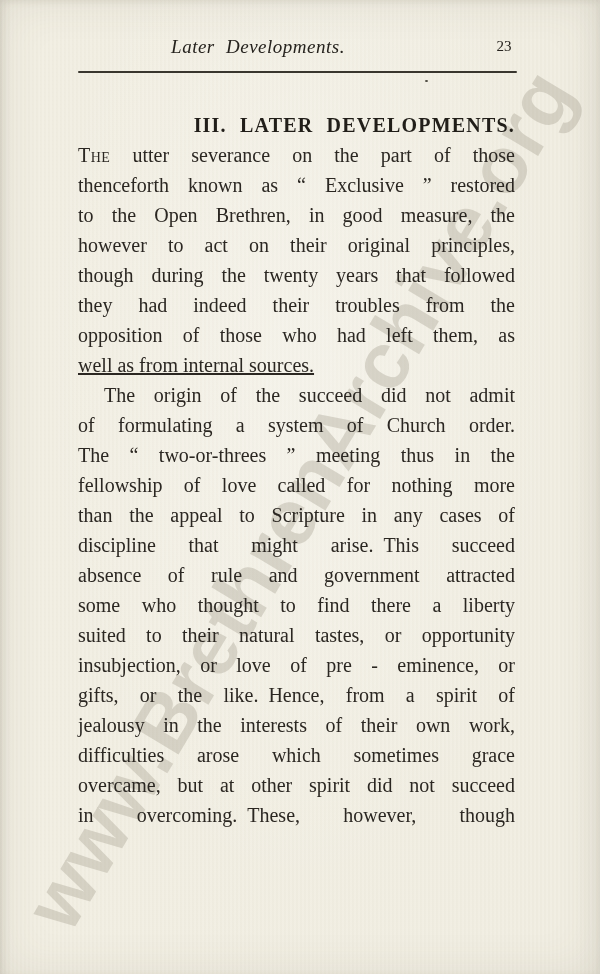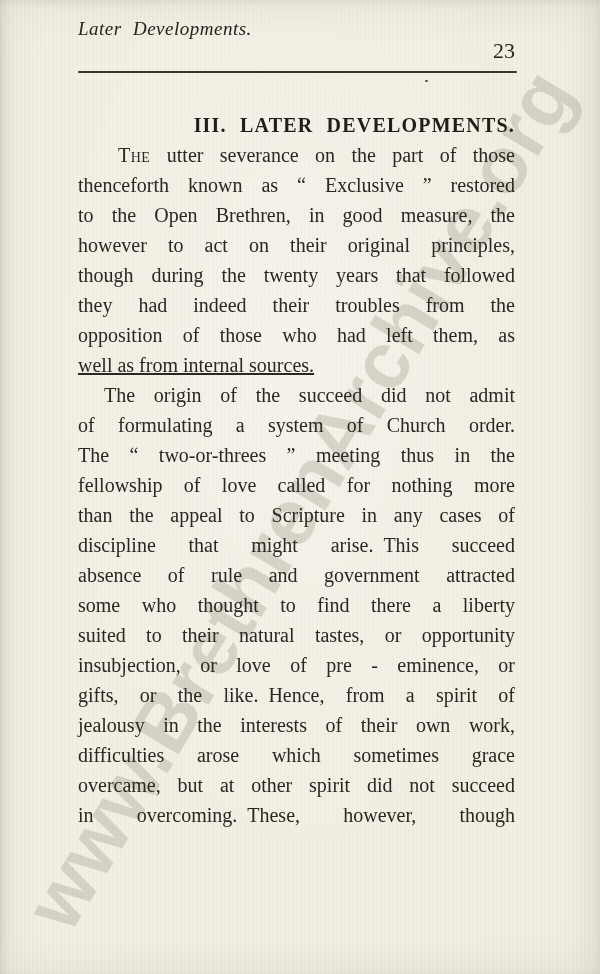--- a/index.html
+++ b/index.html
@@ -34,36 +34,37 @@
     font-size: 80px;
     letter-spacing: 0px;
     color: rgba(148, 142, 125, 0.30);
     pointer-events: none;
     user-select: none;
   }
 
   
   .running-head {
     position: absolute;
-    top: 18px;
+    top: 36px;
     left: 78px;
     width: 360px;
+    text-align: center;
     font-style: italic;
     font-size: 19px;
     letter-spacing: 0.5px;
     word-spacing: 6px;
     color: #26231e;
   }
   .page-number {
     position: absolute;
     top: 38px;
     left: 486px;
     width: 36px;
     text-align: center;
-    font-size: 22px;
+    font-size: 15px;
     color: #26231e;
   }
   .header-rule {
     position: absolute;
     top: 71px;
     left: 78px;
     width: 439px;
     height: 2px;
     background: #39362e;
     border-radius: 1px;
@@ -112,21 +113,20 @@
   .line.para-end {
     text-align-last: left;
     text-decoration: underline;
   }
   .line.indent {
     text-indent: 26px;
   }
   .lead-smallcaps {
     font-variant: small-caps;
     letter-spacing: 0.5px;
-    margin-left: 40px;
   }
 </style>
 </head>
 <body>
 
 <div class="page">
 
   <div class="watermark">www.BrethrenArchive.org</div>
 
   <div class="running-head">Later Developments.</div>

